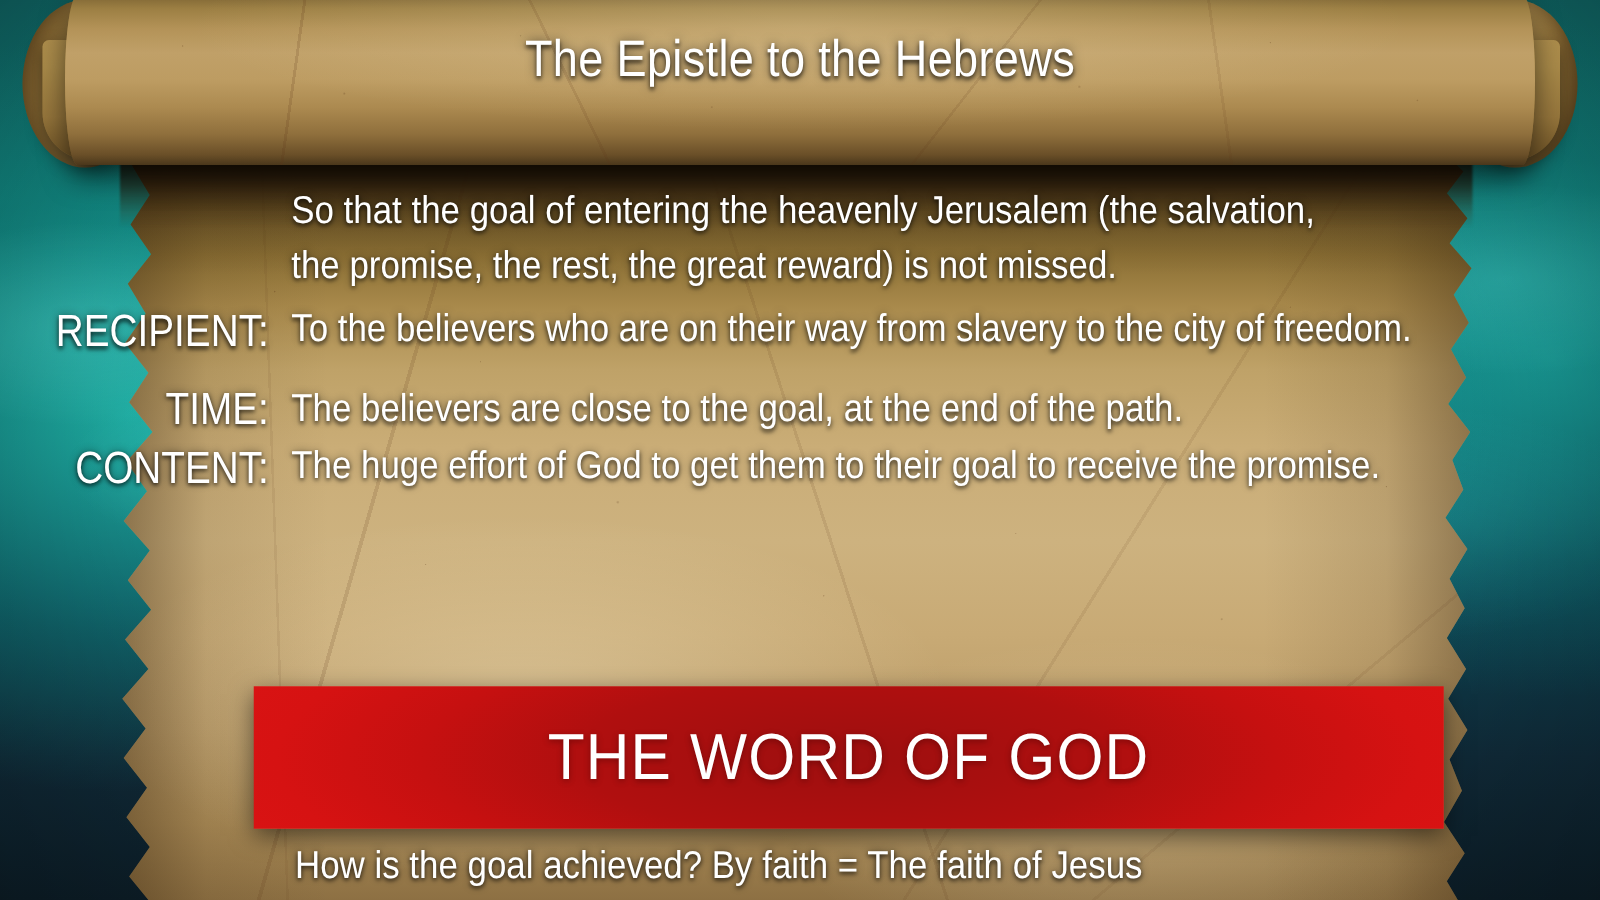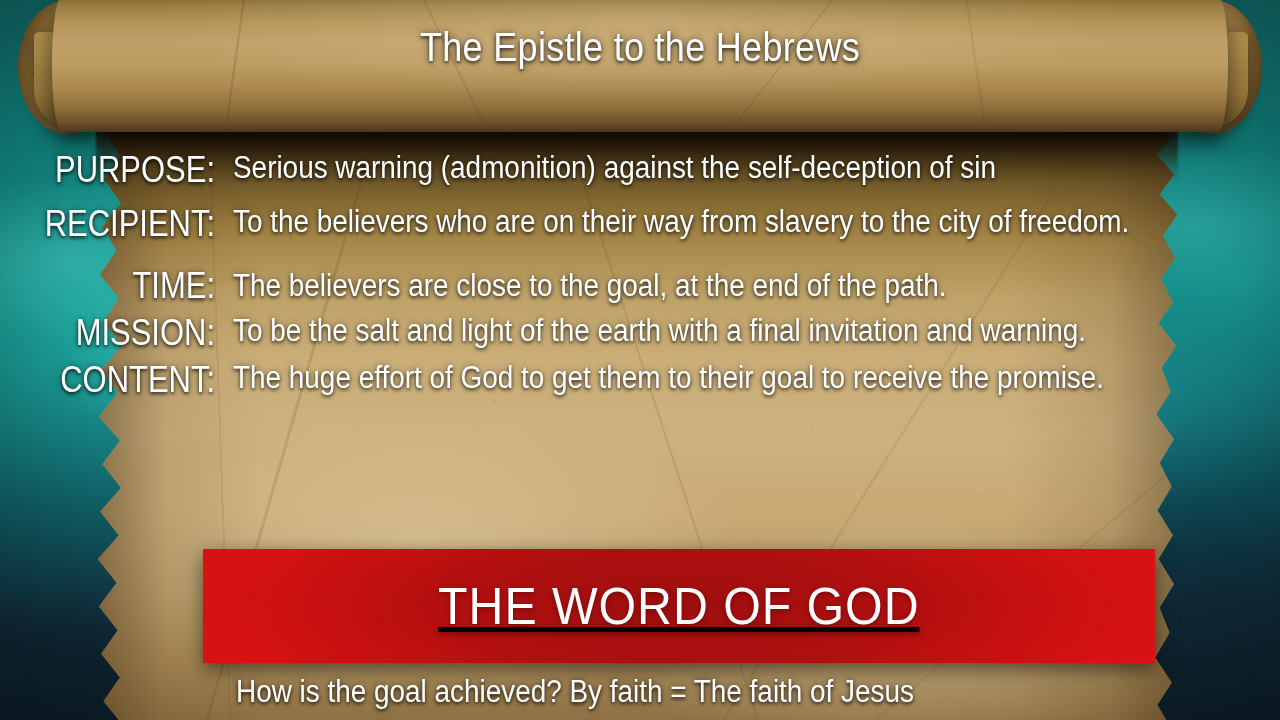--- a/index.html
+++ b/index.html
@@ -335,21 +335,20 @@
     top: 549px;
     width: 952px;
     height: 114px;
     z-index: 3;
     background:
       radial-gradient(ellipse 520px 150px at 50% 50%, #9d0f0f 0%, #b00f0f 42%, #c61010 66%, #d61212 88%, #d91313 100%);
     box-shadow: 0 6px 18px rgba(0,0,0,0.55);
     display: flex;
     align-items: center;
     justify-content: center;
-    text-decoration: underline;
   }
   .banner-text {
     font-size: 52px;
     line-height: 56px;
     color: #ffffff;
     letter-spacing: 1px;
     font-family: "Liberation Sans Narrow", "Liberation Sans", "DejaVu Sans Condensed", sans-serif;
     transform: scaleX(0.93);
     white-space: nowrap;
     text-shadow: 0 2px 5px rgba(60,0,0,0.45);
@@ -401,48 +400,43 @@
     <div class="roll-bar">
       <div class="roll-bar-speckle"></div>
       <div class="roll-bar-crack"></div>
     </div>
   </div>
 
   <div class="title">The Epistle to the Hebrews</div>
 
   <div class="rows">
 
-    <div class="row row-purpose">
-      <div class="label">PURPOSE:</div>
+
+    <div class="row row-purpose2">
+      <div class="label"></div>
       <div class="body">
-        <span class="ln">Serious warning (admonition) against the self-deception of sin</span>
+        <span class="ln">So that the goal of entering the heavenly Jerusalem (the salvation,</span>
+        <span class="ln">the promise, the rest, the great reward) is not missed.</span>
       </div>
     </div>
-
 
     <div class="row row-recipient">
       <div class="label">RECIPIENT:</div>
       <div class="body">
         <span class="ln">To the believers who are on their way from slavery to the city of freedom.</span>
       </div>
     </div>
 
     <div class="row row-time">
       <div class="label">TIME:</div>
       <div class="body">
         <span class="ln">The believers are close to the goal, at the end of the path.</span>
       </div>
     </div>
 
-    <div class="row row-mission">
-      <div class="label">MISSION:</div>
-      <div class="body">
-        <span class="ln">To be the salt and light of the earth with a final invitation and warning.</span>
-      </div>
-    </div>
 
     <div class="row row-content">
       <div class="label">CONTENT:</div>
       <div class="body">
         <span class="ln">The huge effort of God to get them to their goal to receive the promise.</span>
       </div>
     </div>
 
   </div>
 

